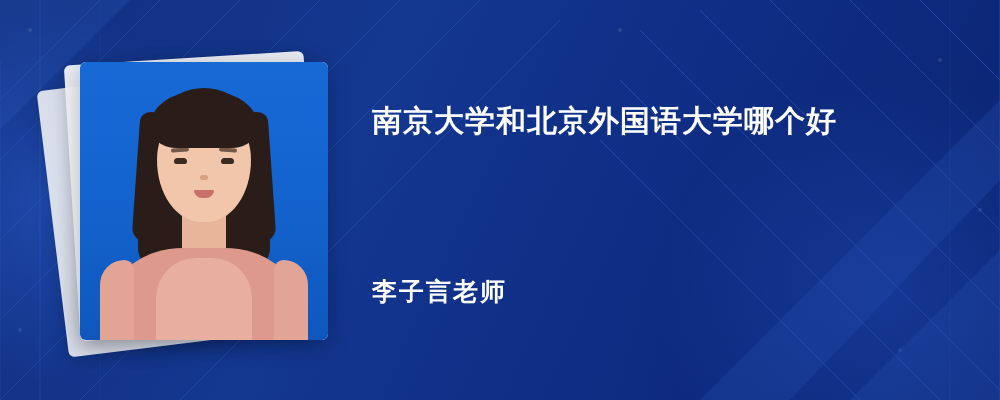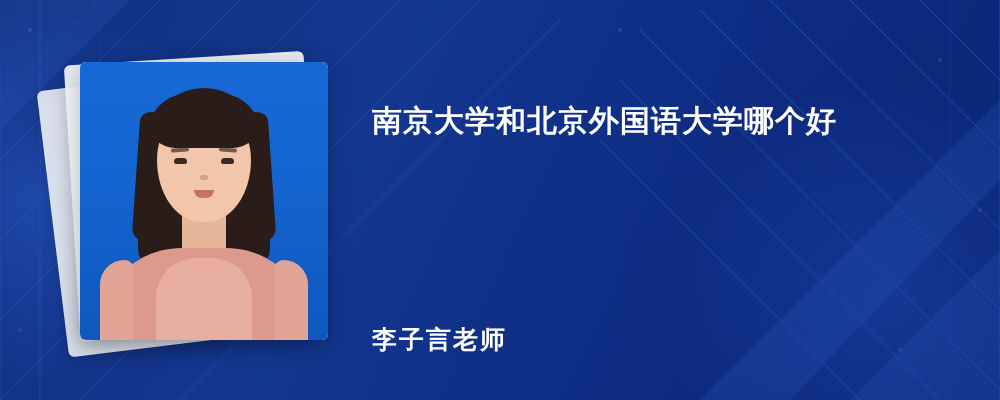--- a/index.html
+++ b/index.html
@@ -263,21 +263,20 @@
     white-space: nowrap;
   }
   .author {
     position: absolute;
     left: 0;
     top: 275px;
     font-size: 25px;
     color: #ffffff;
     font-weight: bold;
     letter-spacing: 2px;
-    margin-top: 48px;
   }
   .role {
     position: absolute;
     left: 0;
     top: 322px;
     font-size: 17px;
     color: #cfd9ef;
     letter-spacing: 1px;
   }
 </style>

